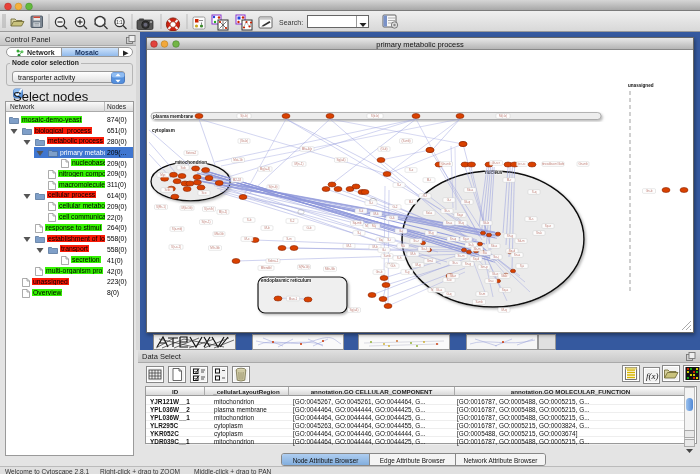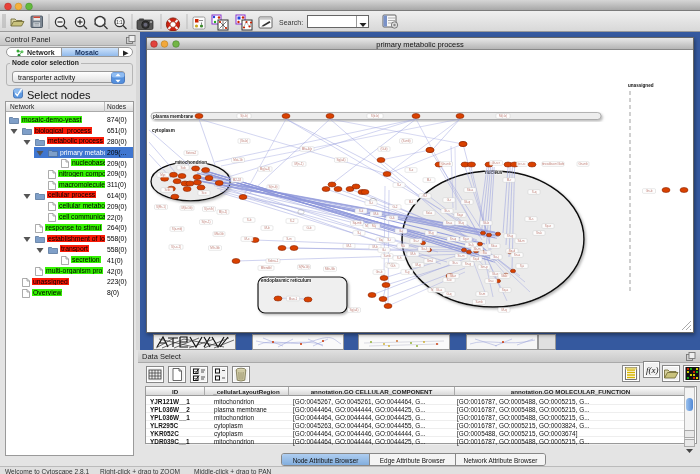--- a/index.html
+++ b/index.html
@@ -904,21 +904,21 @@
    <rect x="0.5" y="0.5" width="13" height="5" rx="2.5" fill="#8fbcf2"></rect>
    <path d="M7 1.6 L9.6 4.2 L4.4 4.2 Z" fill="#fff"></path>
         <path d="M7 10.4 L9.6 7.8 L4.4 7.8 Z" fill="#fff"></path>
  </svg>
 
  <svg class="abs" style="left:13px;top:56px" width="12" height="11">
    <rect x="0.5" y="1" width="9" height="9" rx="2" fill="#5e9ae2" stroke="#3a6bb0" stroke-width="0.8"></rect>
    <rect x="0.5" y="1" width="9" height="4" rx="2" fill="#8cbbf0"></rect>
    <path d="M2.3 5.2 L4.3 7.6 L8.6 0.8" stroke="#fff" stroke-width="1.5" fill="none"></path>
  </svg>
- <div class="abs" style="left:27px;top:57px;font-size:11px;color:#111">Select nodes</div>
+ <div class="abs" style="left:13px;top:57px;font-size:13px;color:#111">Select nodes</div>
 
  <div class="abs" style="left:5px;top:69px;width:129px;height:355px;background:#fff;border:1px solid #9a9a9a">
   <div class="abs" style="left:0;top:0;width:127px;height:10px;background:linear-gradient(#fafafa,#dcdcdc);border-bottom:1px solid #aaa">
    <div class="abs" style="left:4px;top:1px;font-size:6.6px;color:#222">Network</div>
    <div class="abs" style="left:101px;top:1px;font-size:6.6px;color:#222">Nodes</div>
    <div class="abs" style="left:98px;top:0;width:1px;height:10px;background:#bbb"></div>
   </div>
 <svg class="abs" style="left:3px;top:14.3px" width="10" height="8">
           <path d="M0.5 7.5 L0.5 1.5 L3.5 1.5 L4.5 2.5 L9.5 2.5 L9.5 7.5 Z" fill="#7f9fc8" stroke="#4a6a94" stroke-width="0.7"></path>
         </svg>
@@ -1081,21 +1081,21 @@
         </svg>
  </div>
 
  <div class="abs" style="left:484px;top:15px;width:18px;height:17px;background:#f2f2f2;border:1px solid #888;box-shadow:inset 0 0 0 1px #fff">
   <svg width="16" height="15">
           <rect x="2.5" y="1.5" width="11" height="12" fill="#fff" stroke="#555" stroke-width="0.8"></rect>
           <path d="M4 4 h8 M4 6.5 h8 M4 9 h8 M4 11.5 h8" stroke="#d6b500" stroke-width="1.3"></path>
           <rect x="2.5" y="1.5" width="11" height="2" fill="#e8d87a"></rect>
         </svg>
  </div>
- <div class="abs" style="left:505px;top:11px;width:17px;height:17px;background:#f2f2f2;border:1px solid #888;box-shadow:inset 0 0 0 1px #fff">
+ <div class="abs" style="left:505px;top:17px;width:17px;height:17px;background:#f2f2f2;border:1px solid #888;box-shadow:inset 0 0 0 1px #fff">
   <svg width="16" height="15">
           <text x="2" y="11" font-size="9" font-style="italic" font-family="Liberation Serif" fill="#111">f(x)</text>
         </svg>
  </div>
  <div class="abs" style="left:524px;top:15px;width:18px;height:17px;background:#f2f2f2;border:1px solid #888;box-shadow:inset 0 0 0 1px #fff">
   <svg width="16" height="15">
           <path d="M1.5 12 L1.5 4 L5 4 L6.5 5.5 L13 5.5 L13 7" fill="#d8d2a0" stroke="#6b6530" stroke-width="0.8"></path>
           <path d="M1.5 12 L4.5 6.5 L15 6.5 L12 12 Z" fill="#c9c27c" stroke="#6b6530" stroke-width="0.8"></path>
         </svg>
  </div>

